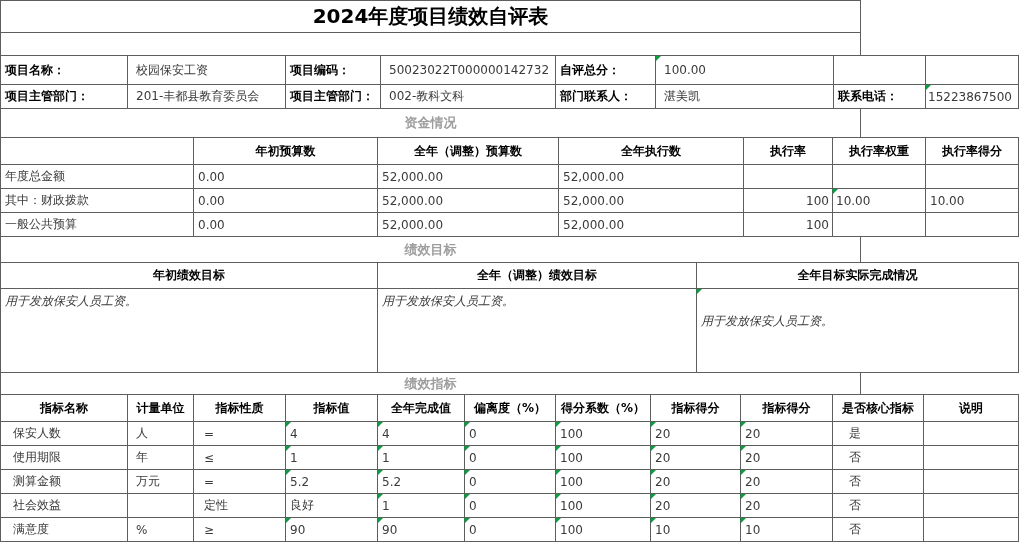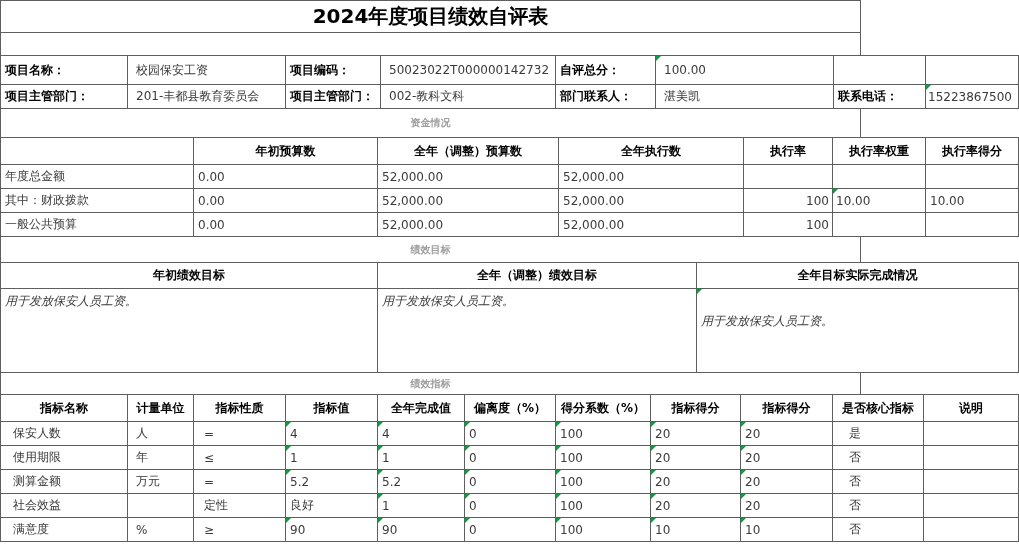--- a/index.html
+++ b/index.html
@@ -9,21 +9,21 @@
   }
   table{border-collapse:collapse;table-layout:fixed;width:861px;margin-top:-1px;}
   table.first{margin-top:0;}
   td{
     border:1px solid #5e5e5e;padding:0 4px;font-size:12px;
     overflow:hidden;white-space:nowrap;vertical-align:middle;
   }
   tr.r32{height:32px}tr.r29{height:29px}tr.r27{height:27px}tr.r26{height:26px}
   tr.r24{height:24px}tr.r23{height:23px}tr.r22{height:22px}tr.r84{height:84px}
   .title-cell{font-size:20px;font-weight:bold;text-align:center;color:#000;}
-  .sec{font-weight:bold;text-align:center;color:#9e9e9e;font-size:10px;}
+  .sec{font-weight:bold;text-align:center;color:#9e9e9e;font-size:13px;}
   .lbl{font-weight:bold;text-align:left;color:#000;padding-right:18px;}
   .hdr{font-weight:bold;text-align:center;color:#000;margin-top:16px;}
   .val{text-align:left;padding-left:8px;}
   .num{text-align:left;padding-right:12px;}
   .numflush{text-align:right;padding-right:3px;}
   .numleft{text-align:left;padding-left:3px;}
   .coreval{text-align:left;padding-left:16px;}
   .flag{position:relative;}
   .flag::before{
     content:"";position:absolute;left:0;top:0;width:0;height:0;

